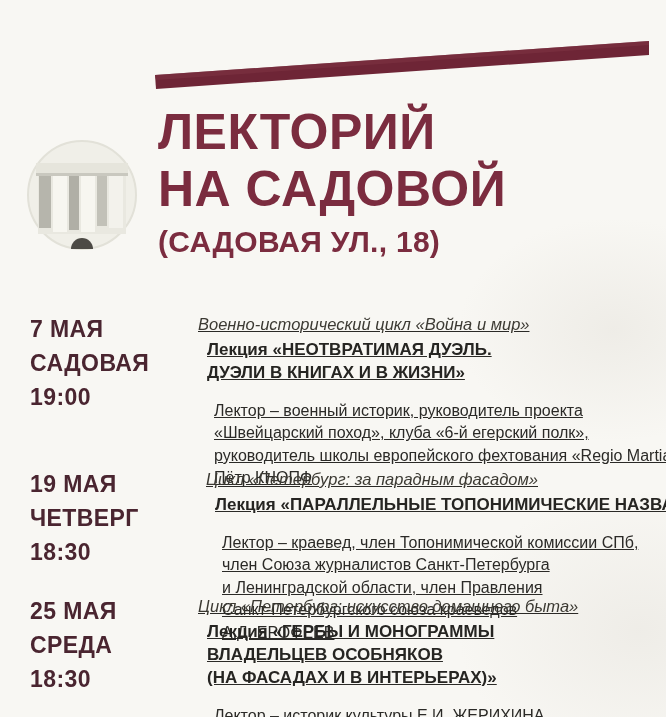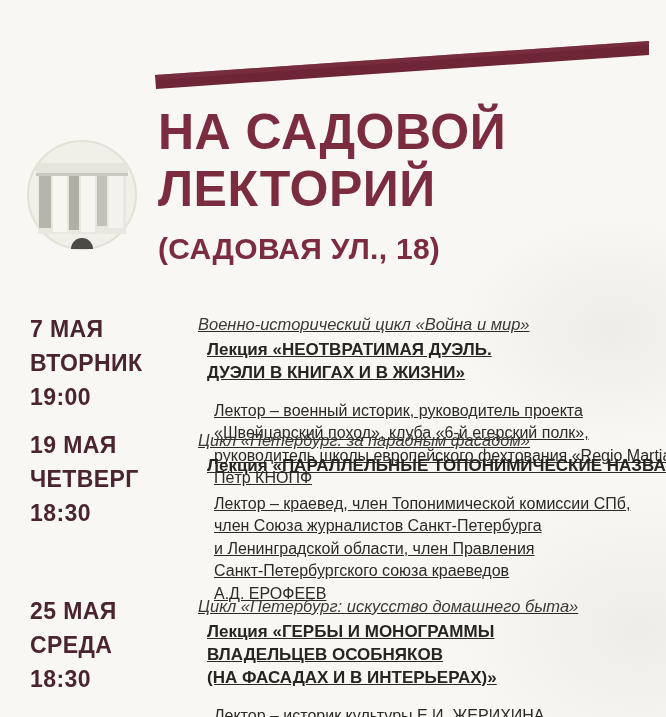--- a/index.html
+++ b/index.html
@@ -15,26 +15,26 @@
     color:#2b2a27;
   }
   .top-bar{position:absolute;left:0;top:0;width:666px;height:100px;}
   .logo{position:absolute;left:26px;top:136px;width:112px;height:122px;}
   .title-block{position:absolute;left:158px;top:104px;}
   .title-line{
     font-weight:bold;font-size:50px;line-height:57px;
     letter-spacing:0.5px;color:#7b2c3f;white-space:nowrap;
   }
   .subtitle{
-    font-weight:bold;font-size:30px;line-height:34px;margin-top:14px;
+    font-weight:bold;font-size:30px;line-height:34px;margin-top:7px;
     letter-spacing:0.3px;color:#7b2c3f;white-space:nowrap;
   }
   .event{position:absolute;left:30px;right:10px;display:flex;align-items:flex-start;}
   .event-1{top:312px;}
-  .event-2{top:428px;}
+  .event-2{top:467px;gap:8px;}
   .event-3{top:594px;}
   .date-col{
     width:168px;flex:0 0 168px;
     font-weight:bold;font-size:23px;line-height:34px;
     letter-spacing:0.4px;color:#4a2530;white-space:pre;
   }
   .content-col{flex:1 1 auto;padding-top:1px;text-decoration:underline;}
   .cycle{
     font-style:italic;font-size:16.5px;line-height:22px;
     color:#3c3a33;margin:0 0 3px 0;white-space:pre;
@@ -67,28 +67,28 @@
     <rect x="13" y="40" width="12" height="52" fill="#b6b5ac"></rect>
     <rect x="27" y="40" width="14" height="56" fill="#f7f6f0"></rect>
     <rect x="43" y="40" width="10" height="54" fill="#b0afa6"></rect>
     <rect x="55" y="40" width="14" height="56" fill="#f7f6f0"></rect>
     <rect x="71" y="40" width="10" height="50" fill="#c2c1b8"></rect>
     <rect x="83" y="40" width="14" height="52" fill="#f3f2ec"></rect>
     <path d="M45 113 a11 11 0 0 1 22 0 z" fill="#4c4a45"></path>
   </svg>
 
   <div class="title-block">
+    <div class="title-line">ЛЕКТОРИЙ</div>
     <div class="title-line">НА САДОВОЙ</div>
-    <div class="title-line">ЛЕКТОРИЙ</div>
     <div class="subtitle">(САДОВАЯ УЛ., 18)</div>
   </div>
 
   <div class="event event-1">
     <div class="date-col"><span>7 МАЯ</span>
-<span>ВТОРНИК</span>
+<span>САДОВАЯ</span>
 <span>19:00</span></div>
     <div class="content-col">
       <p class="cycle">Военно-исторический цикл «Война и мир»</p>
       <p class="lecture">Лекция «НЕОТВРАТИМАЯ ДУЭЛЬ.
 ДУЭЛИ В КНИГАХ И В ЖИЗНИ»</p>
       <p class="lecturer">Лектор – военный историк, руководитель проекта
 «Швейцарский поход», клуба «6-й егерский полк»,
 руководитель школы европейского фехтования «Regio Martia»
 Пётр КНОПФ</p>
     </div>

